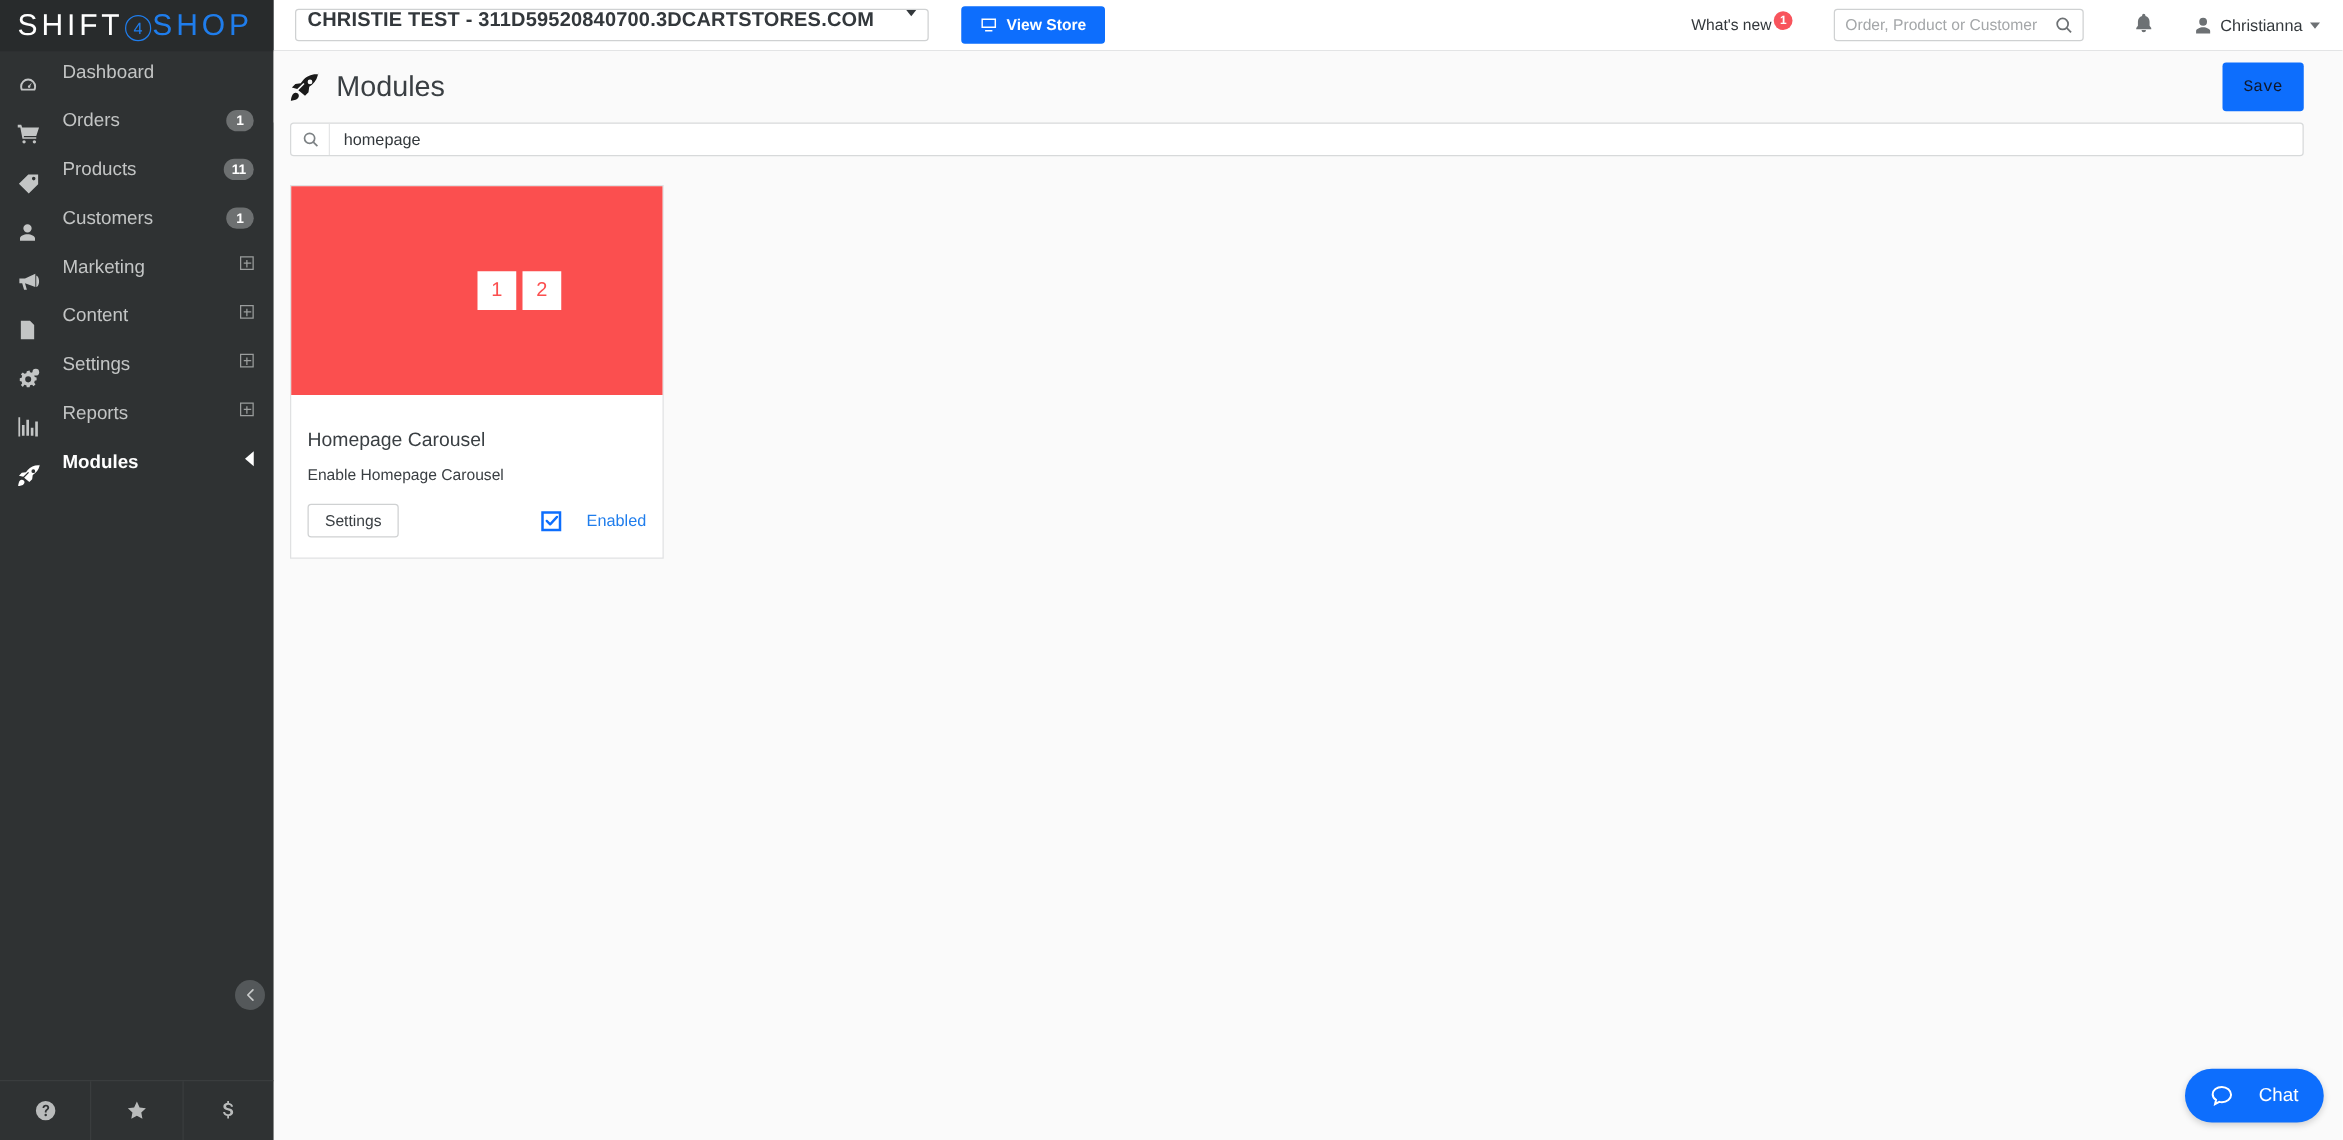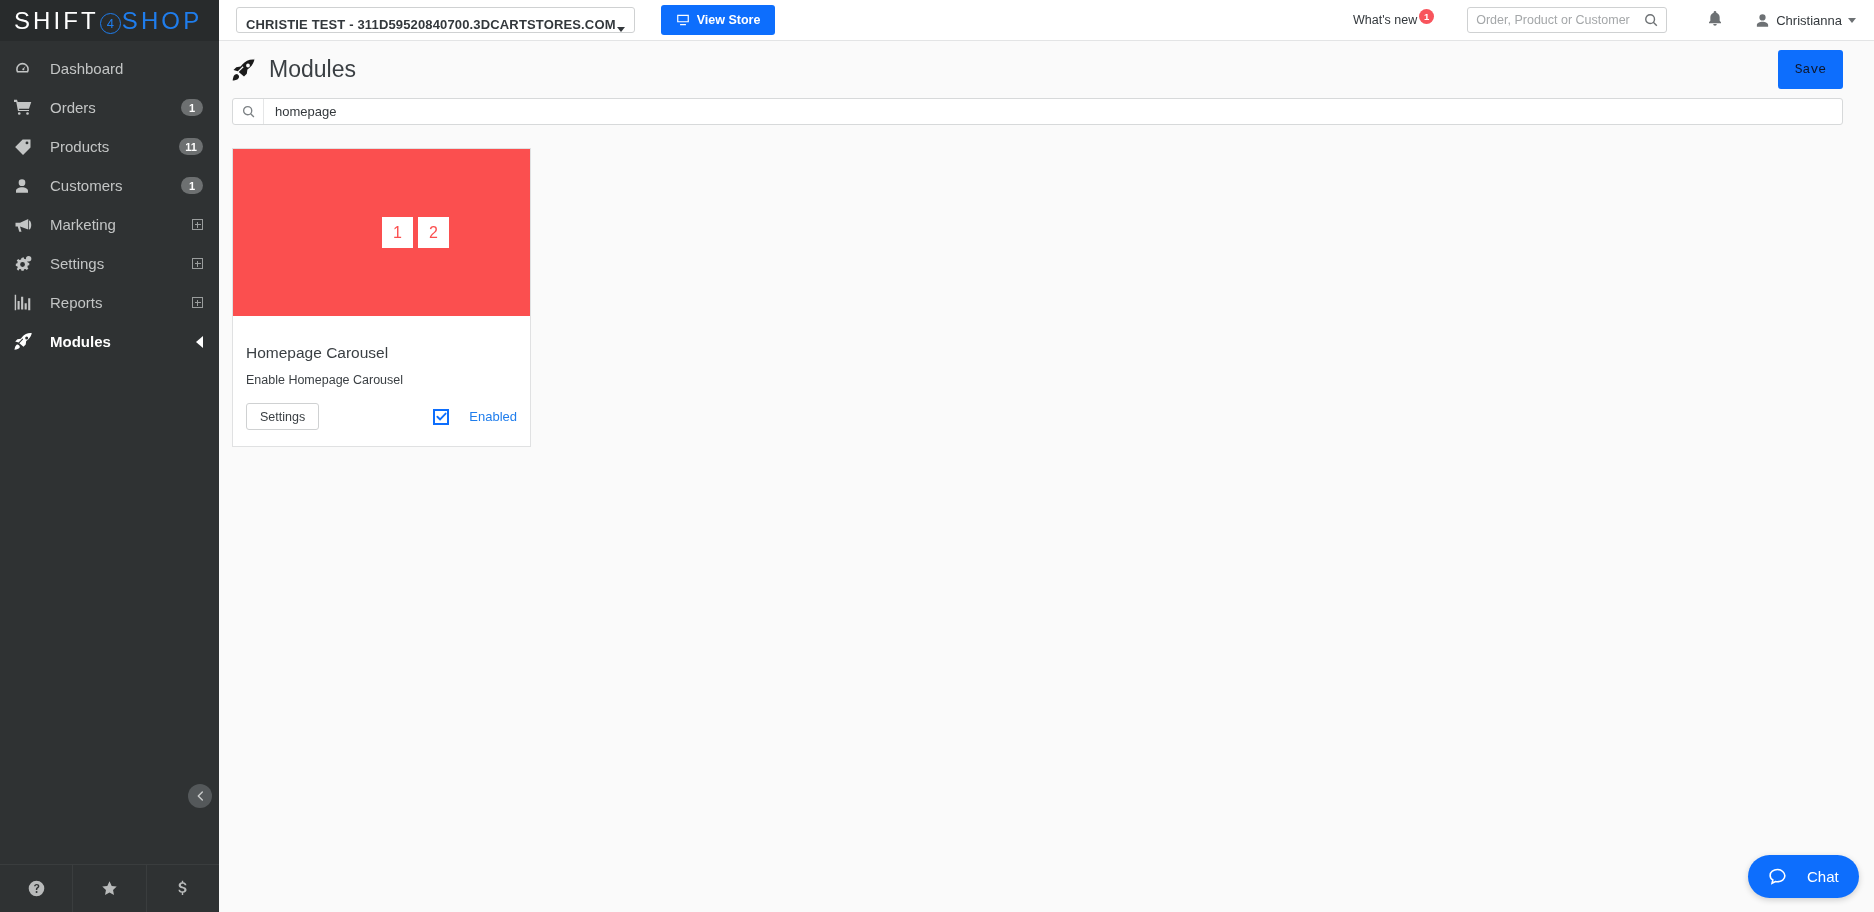--- a/index.html
+++ b/index.html
@@ -29,21 +29,21 @@
   .logo-blue { color: #1f7dec; }
   .logo-circle {
     display: inline-flex; align-items: center; justify-content: center;
     width: 21px; height: 21px; border: 1.6px solid #1f7dec;
     border-radius: 50%; color: #1f7dec; font-size: 13px;
     letter-spacing: 0; vertical-align: 1px; margin: 0 1px;
   }
 
   #nav { padding-top: 8px; flex: 1; }
   .nav-item {
-    display: flex; align-items: center;
+    display: flex; 
     height: 39px; padding: 0 16px 0 14px;
     color: #c3c5c5; font-size: 15px;
     cursor: pointer; position: relative;
   }
   .nav-item.active { color: #ffffff; font-weight: bold; }
   .nav-ico {
     width: 26px; display: flex; align-items: center;
     justify-content: flex-start; flex: 0 0 26px;
     color: #c3c5c5; margin-right: 10px;
   }
@@ -94,24 +94,24 @@
   
   #topbar {
     position: absolute; left: 219px; top: 0;
     width: 1655px; height: 41px; background: #ffffff;
     border-bottom: 1px solid #e3e4e5;
     display: flex; align-items: center;
   }
   #store-select {
     margin-left: 17px; height: 26px;
     border: 1px solid #cfd1d2; border-radius: 3px;
-    background: #ffffff; display: flex; align-items: flex-end;
-    padding: 0 9px; font-size: 13px; font-weight: bold;
+    background: #ffffff; display: flex; align-items: flex-start;
+    padding: 0 9px; font-size: 16px; font-weight: bold;
     color: #33383c; letter-spacing: 0.15px; cursor: pointer;
-    gap: 1px;
+    gap: 26px;
   }
   .sel-caret {
     width: 0; height: 0;
     border-left: 4.5px solid transparent;
     border-right: 4.5px solid transparent;
     border-top: 5.5px solid #33383c;
   }
   #view-store {
     margin-left: 26px; height: 30px;
     background: #0d6efd; color: #ffffff;
@@ -301,20 +301,29 @@
     <div class="nav-item">
       <span class="nav-ico">
         <svg width="18" height="18" viewBox="0 0 24 24" fill="currentColor">
             <path d="M2 9v5h3l2 7h3l-2-7 11 4V4L8 9H2zm18-3v12c1.7 0 3-2.7 3-6s-1.3-6-3-6z"></path>
           </svg>
       </span>
       <span class="nav-label">Marketing</span>
       <span class="nav-plus"></span>
     </div>
 
+    <div class="nav-item">
+      <span class="nav-ico">
+        <svg width="16" height="16" viewBox="0 0 24 24" fill="currentColor">
+            <path d="M4 1h11l5 5v17H4zm3 8h10v2H7zm0 4h10v2H7zm0 4h7v2H7z"></path>
+          </svg>
+      </span>
+      <span class="nav-label">Content</span>
+      <span class="nav-plus"></span>
+    </div>
 
     <div class="nav-item">
       <span class="nav-ico">
         <svg width="19" height="19" viewBox="0 0 24 24" fill="currentColor">
             <path d="M9.2 3.2l.5 1.9 2 .5 1.5-1.3 2 2-1.3 1.5.5 2 1.9.5v2.8l-1.9.5-.5 2 1.3 1.5-2 2-1.5-1.3-2 .5-.5 1.9H6.4l-.5-1.9-2-.5L2.4 20l-2-2 1.3-1.5-.5-2L-.7 14v-2.8l1.9-.5.5-2L.4 7.2l2-2 1.5 1.3 2-.5.5-1.9zm-1.4 6a3 3 0 100 6.1 3 3 0 000-6.1z" transform="translate(3 1)"></path>
             <circle cx="18.5" cy="6" r="3.4"></circle>
           </svg>
       </span>
       <span class="nav-label">Settings</span>
       <span class="nav-plus"></span>

